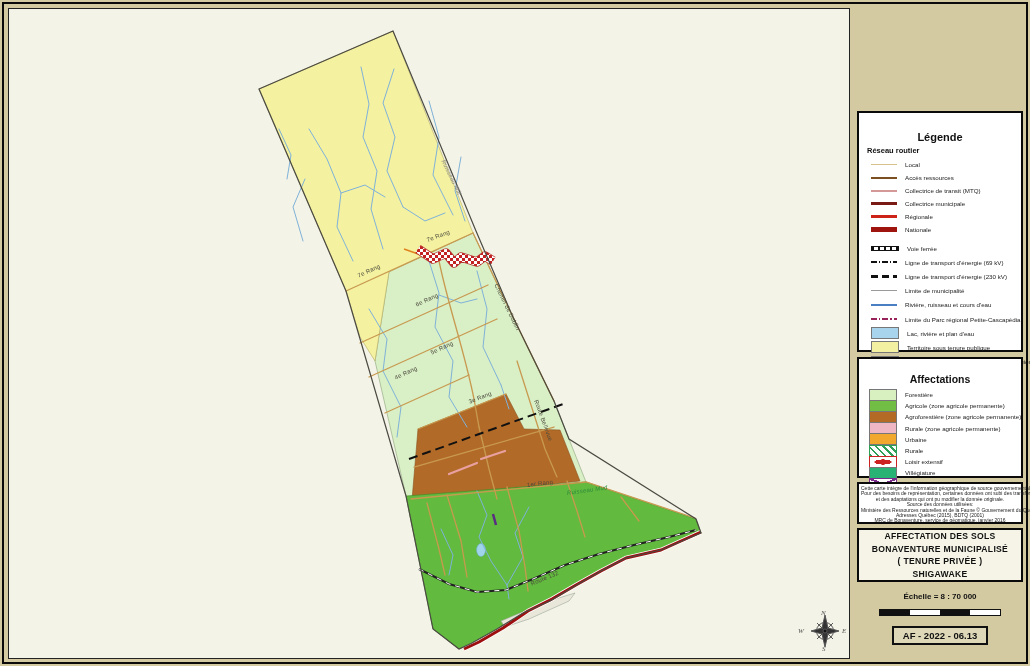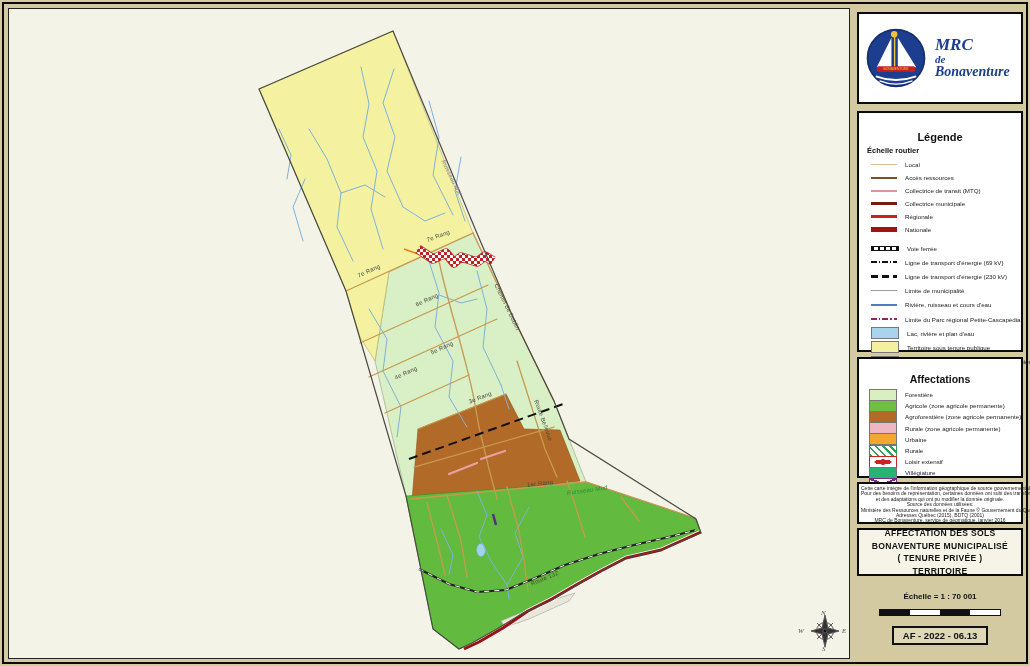--- a/index.html
+++ b/index.html
@@ -40,21 +40,21 @@
   .sw-blob{height:10px;border:1.5px solid #c22;
     background:radial-gradient(ellipse 55% 42% at 50% 50%, #c22 0 60%, rgba(0,0,0,0) 61%),#fff;}
   .sw-x{height:10px;border:1px solid #7a2a8a;
     background:linear-gradient(to top right,rgba(0,0,0,0) 45%,#7a2a8a 45% 55%,rgba(0,0,0,0) 55%),
                linear-gradient(to bottom right,rgba(0,0,0,0) 45%,#7a2a8a 45% 55%,rgba(0,0,0,0) 55%),#fff;}
   .affect-box{top:357px;height:121px;padding:12px 0 0 0;}
   .affect-title{text-align:center;font-weight:bold;font-size:10.5px;margin:2px 0 4px 0;color:#111;}
   .arow{display:flex;align-items:center;height:11.2px;padding-left:10px;}
   .source-box{top:482px;height:42px;padding:2px 2px;}
   .src-line{font-size:5px;line-height:5.4px;text-align:center;color:#222;white-space:nowrap;}
-  .title-box{top:528px;height:48px;background:#f5f4e6;display:flex;flex-direction:column;justify-content:center;align-items:center;}
+  .title-box{top:528px;height:54px;background:#f5f4e6;display:flex;flex-direction:column;justify-content:center;align-items:center;}
   .title-line{text-align:center;font-weight:bold;font-size:8.6px;line-height:12.5px;color:#111;letter-spacing:.3px;}
   .scale-area{position:absolute;left:857px;top:586px;width:166px;height:70px;text-align:center;}
   .scale-text{font-weight:bold;font-size:8px;color:#111;margin-top:6px;}
   .scale-bar{margin:8px auto 0 auto;width:120px;height:5px;border:1px solid #111;display:flex;background:#fff;}
   .scale-bar .seg{flex:1;}
   .seg.b{background:#111;}
   .ref-box{display:inline-block;margin-top:10px;border:2px solid #111;padding:2px 9px;font-weight:bold;font-size:9.5px;color:#111;background:rgba(255,255,255,0.25);}
 </style>
 </head>
 <body>
@@ -164,42 +164,24 @@
         <span class="map-label" style="left: 522px; top: 572px; transform: rotate(-23deg);">Route 132</span>
         <span class="map-label stream-green" style="left: 558px; top: 481px; transform: rotate(-8deg);">Ruisseau Mud</span>
         <span class="map-label stream-gray" style="left: 434px; top: 148px; transform: rotate(64deg);">Ruisseau Mill</span>
         <span class="map-label compass" style="left: 812px; top: 600px; transform: rotate(0deg);">N</span>
         <span class="map-label compass" style="left: 833px; top: 618px; transform: rotate(0deg);">E</span>
         <span class="map-label compass" style="left: 813px; top: 636px; transform: rotate(0deg);">S</span>
         <span class="map-label compass" style="left: 789px; top: 618px; transform: rotate(0deg);">W</span>
       </div>
   </div>
 
-  <div class="box logo-box">
-    <svg width="66" height="66" viewBox="0 0 72 72">
-      <circle cx="36" cy="36" r="31" fill="#1d3e8f" stroke="#16306e" stroke-width="2"></circle>
-      <circle cx="34" cy="10" r="3.5" fill="#f2c23e"></circle>
-      <path d="M31,14 L31,46 L15,46 Z" fill="#fff"></path>
-      <path d="M38,14 L38,46 L58,46 Z" fill="#fff"></path>
-      <line x1="34.5" y1="12" x2="34.5" y2="48" stroke="#f2c23e" stroke-width="1.5"></line>
-      <rect x="15" y="45" width="42" height="6" rx="2" fill="#c22222"></rect>
-      <text x="36" y="49.6" text-anchor="middle" font-size="3.6" fill="#f2c23e" font-family="Liberation Sans, sans-serif">BONAVENTURE</text>
-      <path d="M14,56 Q36,64 58,56" stroke="#fff" stroke-width="2" fill="none"></path>
-      <path d="M18,61 Q36,68 54,61" stroke="#fff" stroke-width="1.5" fill="none"></path>
-    </svg>
-    <div class="logo-text">
-      <div class="l1">MRC</div>
-      <div class="l2">de</div>
-      <div class="l3">Bonaventure</div>
-    </div>
-  </div>
 
   <div class="box legend-box">
     <div class="legend-title">Légende</div>
-    <div class="section-title">Échelle routier</div>
+    <div class="section-title">Réseau routier</div>
     <div id="road-items">
         <div class="lrow">
           <div class="sw" style="height: 1.5px; background: rgb(217, 193, 142);"></div>
           <span class="llabel">Local</span>
         </div>
         <div class="lrow">
           <div class="sw" style="height: 2px; background: rgb(123, 79, 31);"></div>
           <span class="llabel">Accès ressources</span>
         </div>
         <div class="lrow">
@@ -311,25 +293,25 @@
         <div class="src-line">Ministère des Ressources naturelles et de la Faune © Gouvernement du Québec,</div>
         <div class="src-line">Adresses Québec (2015), BDTQ (2001)</div>
         <div class="src-line">MRC de Bonaventure, service de géomatique, janvier 2016</div>
       </div>
   </div>
 
   <div class="box title-box">
     <div class="title-line">AFFECTATION DES SOLS</div>
     <div class="title-line">BONAVENTURE MUNICIPALISÉ</div>
     <div class="title-line">( TENURE PRIVÉE )</div>
-    <div class="title-line">TERRITOIRE</div>
+    <div class="title-line">SHIGAWAKE</div>
   </div>
 
   <div class="scale-area">
-    <div class="scale-text">Échelle = 1 : 70 001</div>
+    <div class="scale-text">Échelle = 8 : 70 000</div>
     <div class="scale-bar">
       <div class="seg b"></div>
         <div class="seg"></div>
         <div class="seg b"></div>
         <div class="seg"></div>
     </div>
     <div class="ref-box">AF - 2022 - 06.13</div>
   </div>
 
   <div class="outer-frame"></div>

